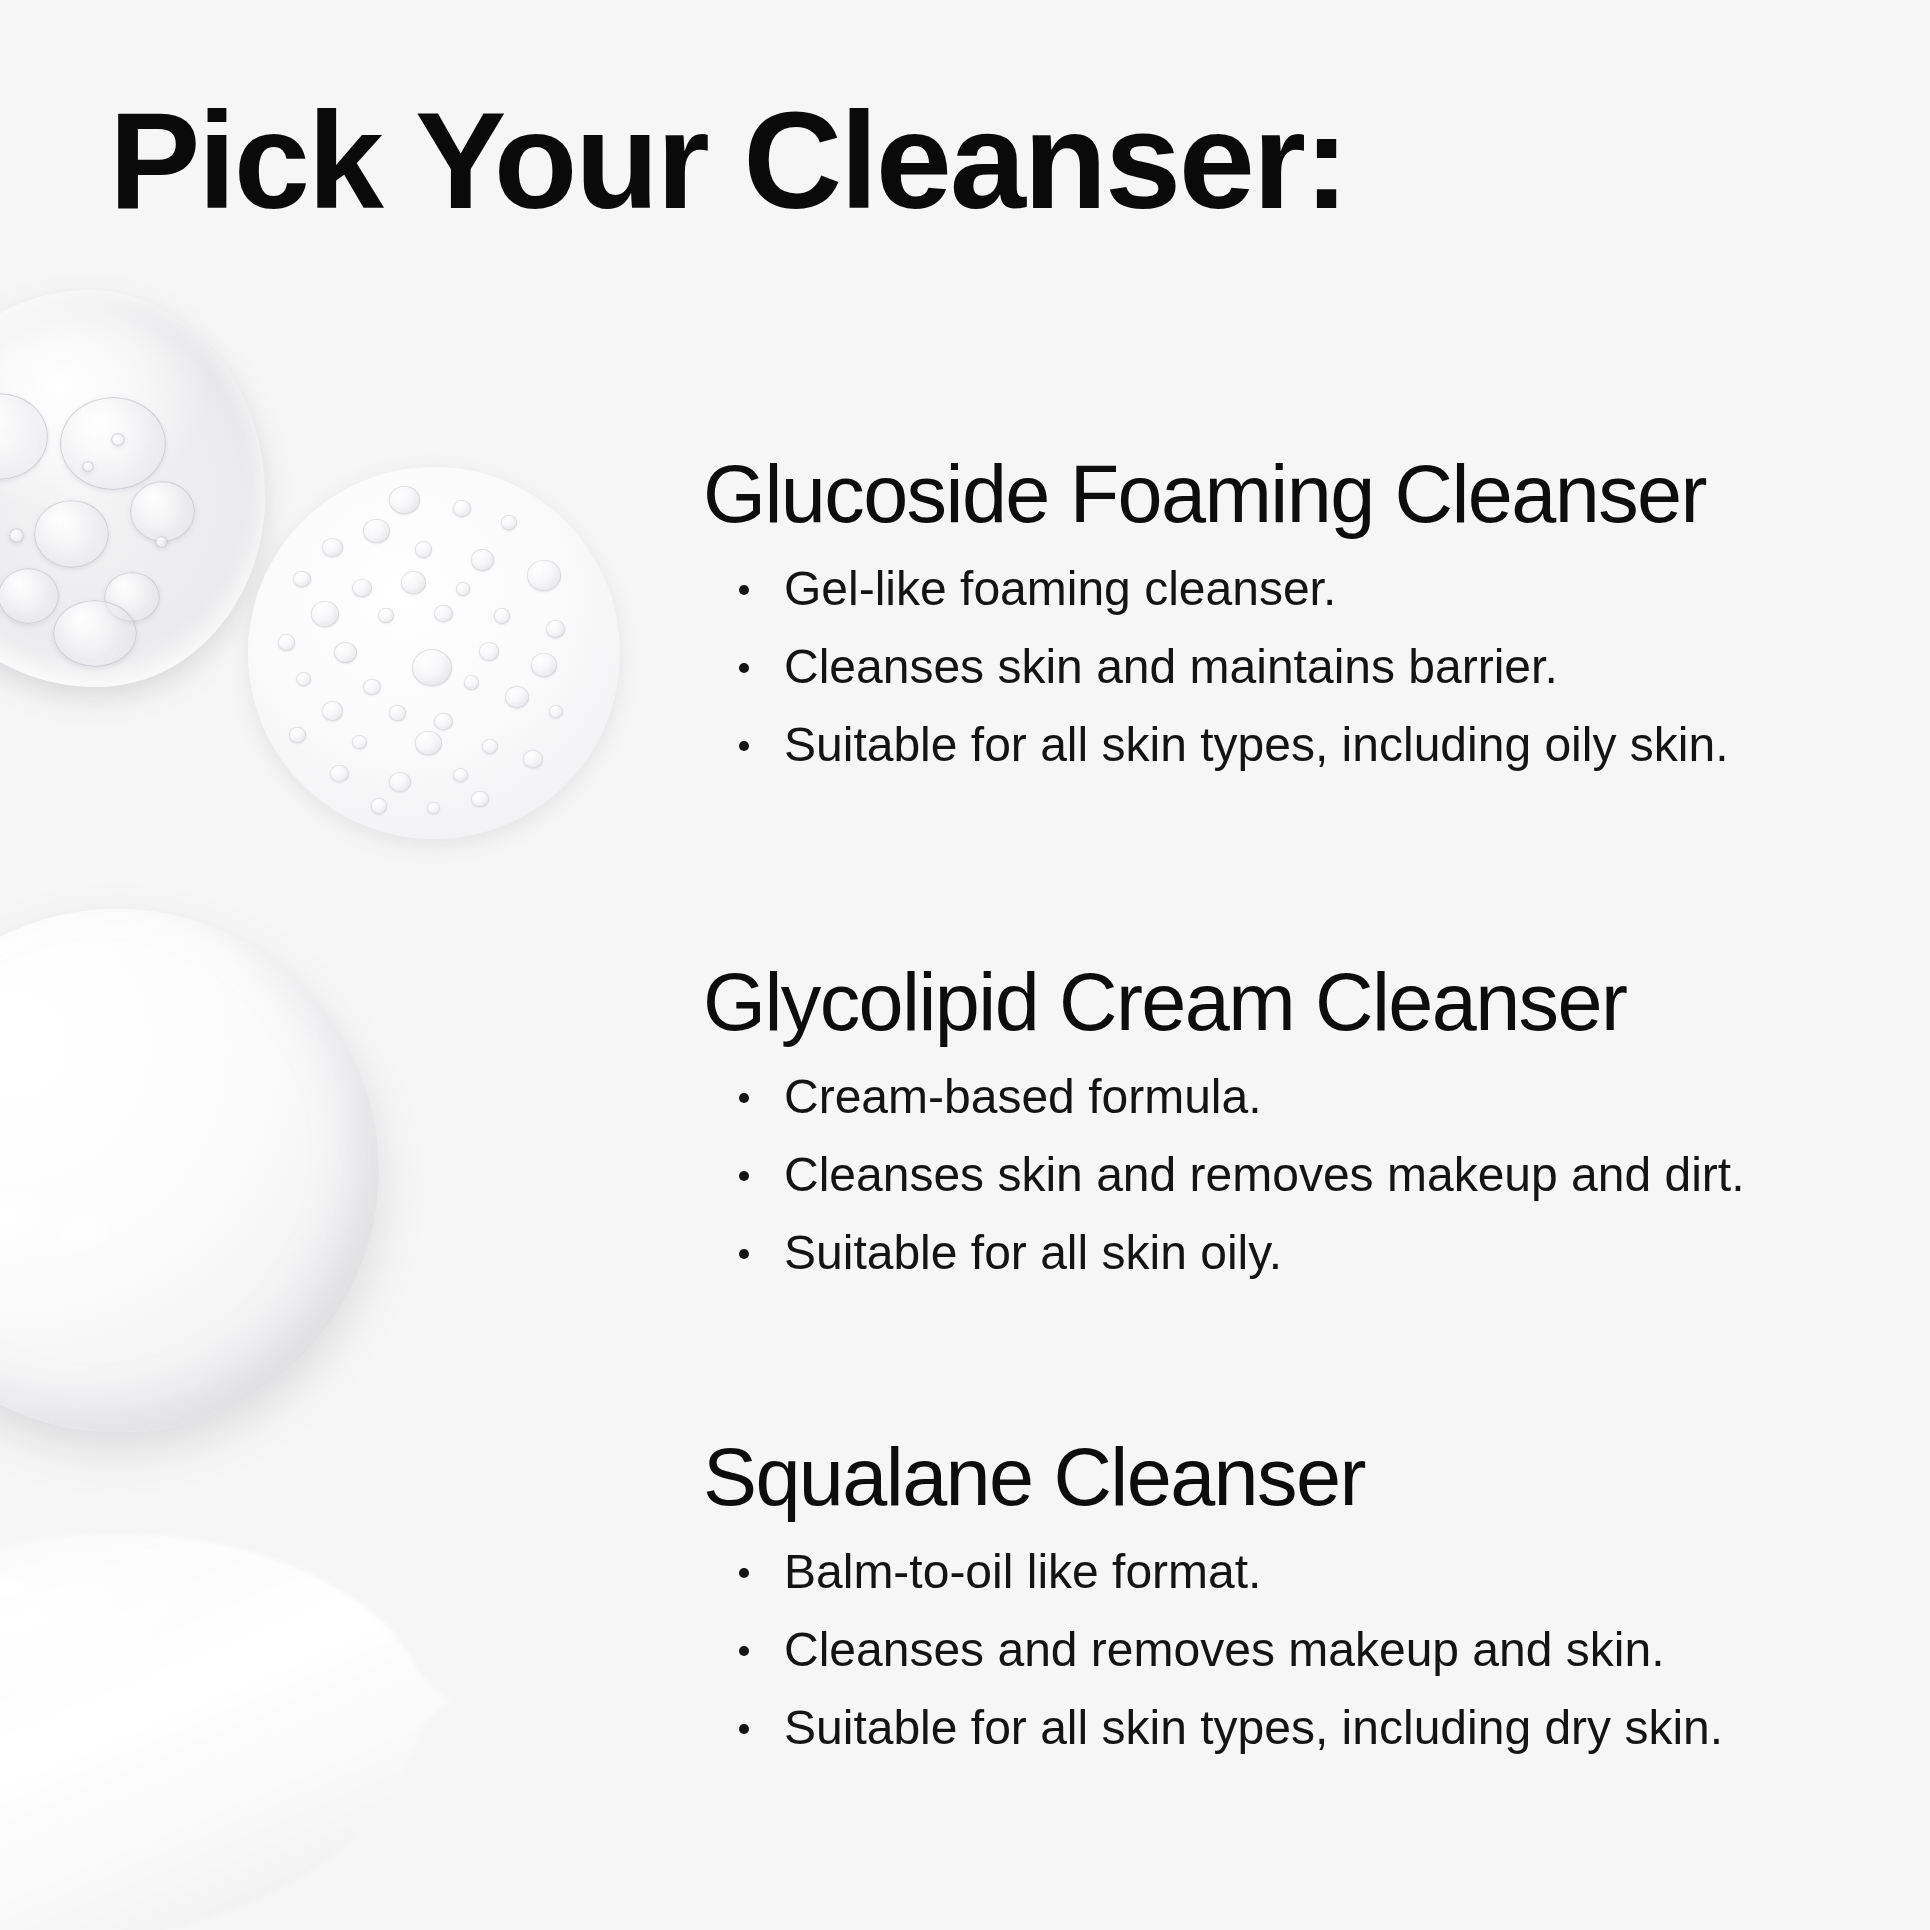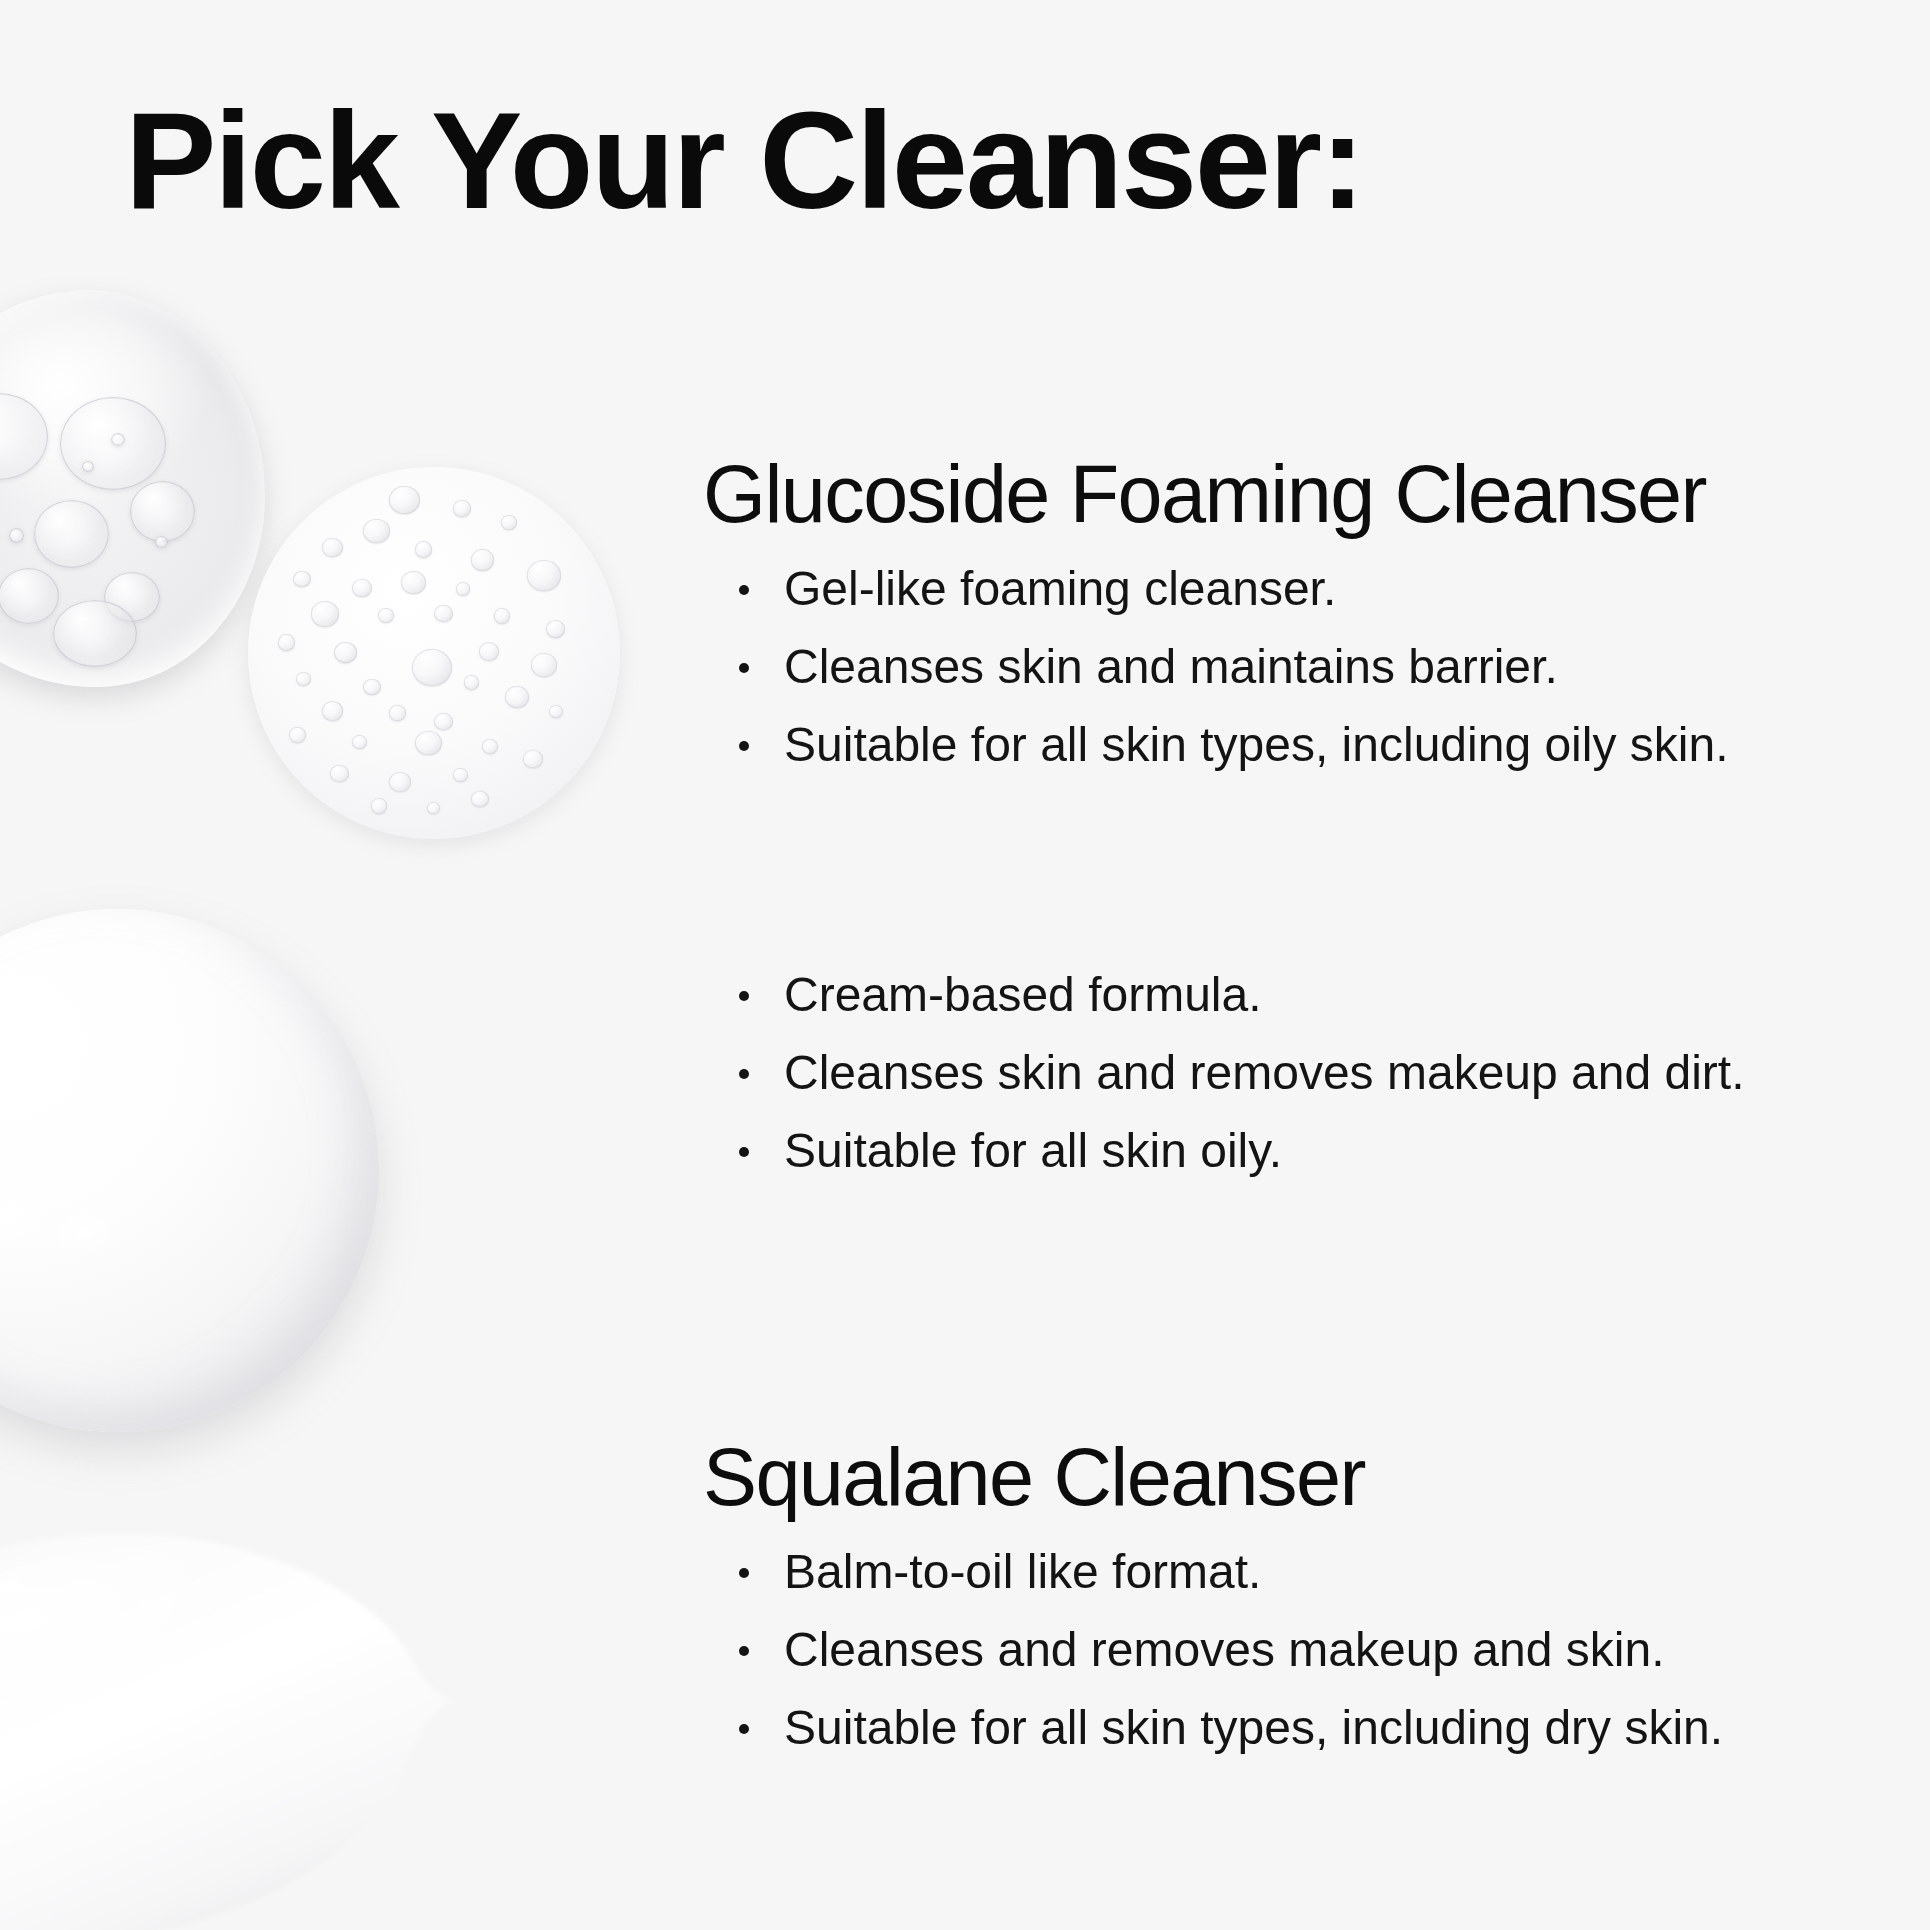--- a/index.html
+++ b/index.html
@@ -12,21 +12,21 @@
     height: 1930px;
     position: relative;
     overflow: hidden;
     font-family: "Liberation Sans", sans-serif;
     -webkit-font-smoothing: antialiased;
   }
 
   
   #page-title {
     position: absolute;
-    left: 125px;
+    left: 109px;
     top: 92px;
     font-size: 137px;
     font-weight: bold;
     letter-spacing: -2.3px;
     color: #0a0a0a;
     line-height: 1.0;
     white-space: nowrap;
   }
 
   
@@ -289,20 +289,21 @@
       <span>Cleanses skin and maintains barrier.</span>
     </li>
     <li class="bullet-item">
       <span class="bullet-dot"></span>
       <span>Suitable for all skin types, including oily skin.</span>
     </li>
   </ul>
 </div>
 
 <div class="product-section" id="section-1">
+  <h2 class="product-title">Glycolipid Cream Cleanser</h2>
   <ul class="bullet-list">
     <li class="bullet-item">
       <span class="bullet-dot"></span>
       <span>Cream-based formula.</span>
     </li>
     <li class="bullet-item">
       <span class="bullet-dot"></span>
       <span>Cleanses skin and removes makeup and dirt.</span>
     </li>
     <li class="bullet-item">

